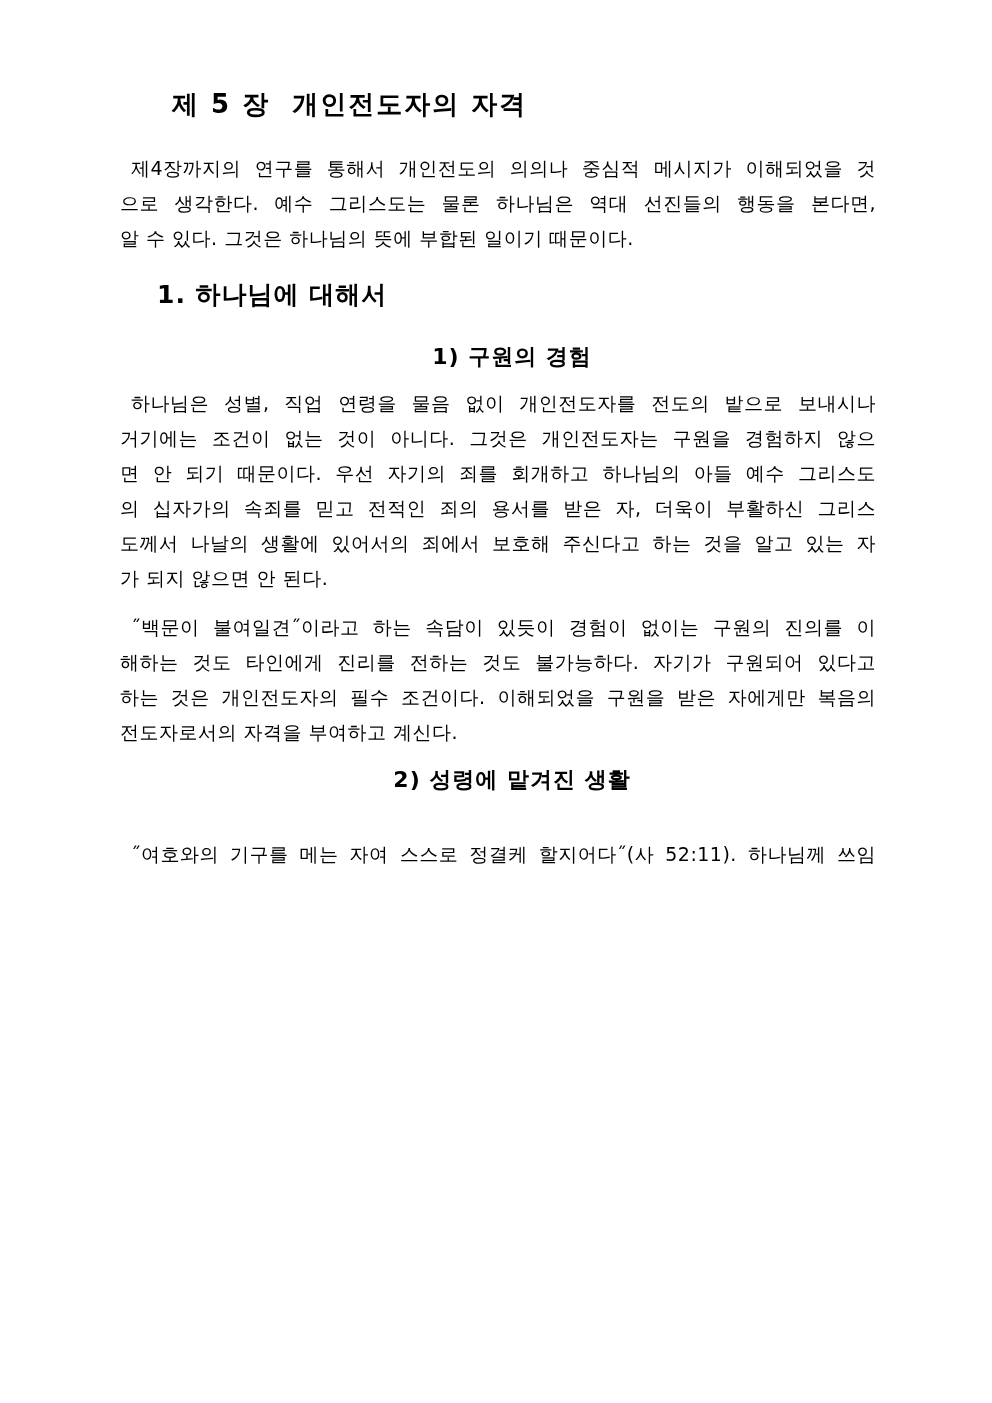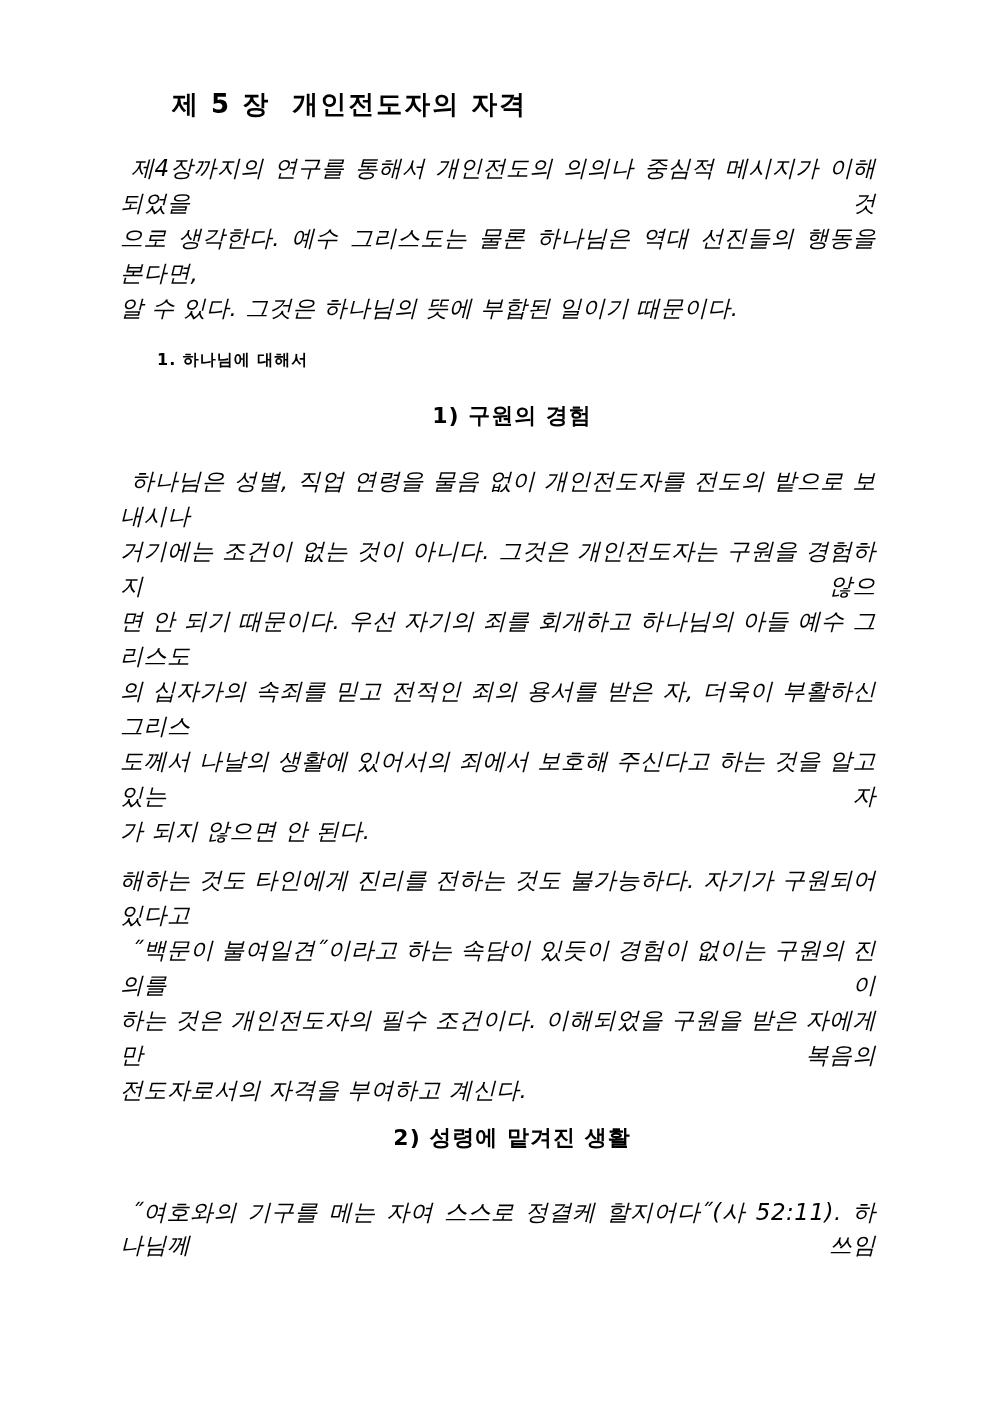--- a/index.html
+++ b/index.html
@@ -21,55 +21,54 @@
   .chapter-title {
     margin: 88px 0 0 52px;
     font-size: 26px;
     font-weight: bold;
     letter-spacing: 2px;
     white-space: pre;
     line-height: 1.25;
   }
   .para { width: 756px; }
   .ln {
-    font-size: 23px;
+    font-size: 19px;
     line-height: 35px;
     text-align: justify;
     text-align-last: justify;
     letter-spacing: 0.5px;
     white-space: normal;
-    font-style: italic;
   }
   .p5 .ln { line-height: 33px; }
   .ln.short {
     text-align: left;
     text-align-last: auto;
   }
   .ln.ind { text-indent: 11px; }
   .p1 { margin-top: 30px; }
   .p2 { margin-top: 26px; }
   .h-section {
     margin: 24px 0 0 37px;
-    font-size: 16px;
+    font-size: 25px;
     font-weight: bold;
     line-height: 1.2;
     letter-spacing: 1px;
     white-space: pre;
   }
   .h-sub {
     font-size: 22px;
     font-weight: bold;
     line-height: 1.2;
     letter-spacing: 1px;
     white-space: pre;
     text-align: center;
   }
   .h-sub-1 { margin: 34px 0 0 28px; }
   .h-sub-2 { margin: 17px 0 0 28px; }
-  .p3 { margin-top: 35px; }
+  .p3 { margin-top: 16px; }
   .p4 { margin-top: 14px; }
   .p5 { margin-top: 45px; }
 </style>
 </head>
 <body>
 
 <div class="page">
 
   <div class="chapter-title">제 5 장  개인전도자의 자격</div>
 
@@ -87,22 +86,22 @@
   <div class="para p3">
     <div class="ln ind">하나님은 성별, 직업 연령을 물음 없이 개인전도자를 전도의 밭으로 보내시나</div>
     <div class="ln">거기에는 조건이 없는 것이 아니다. 그것은 개인전도자는 구원을 경험하지 않으</div>
     <div class="ln">면 안 되기 때문이다. 우선 자기의 죄를 회개하고 하나님의 아들 예수 그리스도</div>
     <div class="ln">의 십자가의 속죄를 믿고 전적인 죄의 용서를 받은 자, 더욱이 부활하신 그리스</div>
     <div class="ln">도께서 나날의 생활에 있어서의 죄에서 보호해 주신다고 하는 것을 알고 있는 자</div>
     <div class="ln short">가 되지 않으면 안 된다.</div>
   </div>
 
   <div class="para p4">
+    <div class="ln ind">˝백문이 불여일견˝이라고 하는 속담이 있듯이 경험이 없이는 구원의 진의를 이</div>
     <div class="ln">해하는 것도 타인에게 진리를 전하는 것도 불가능하다. 자기가 구원되어 있다고</div>
-    <div class="ln ind">˝백문이 불여일견˝이라고 하는 속담이 있듯이 경험이 없이는 구원의 진의를 이</div>
     <div class="ln">하는 것은 개인전도자의 필수 조건이다. 이해되었을 구원을 받은 자에게만 복음의</div>
     <div class="ln short">전도자로서의 자격을 부여하고 계신다.</div>
   </div>
 
   <div class="h-sub h-sub-2">2) 성령에 맡겨진 생활</div>
 
   <div class="para p5">
     <div class="ln ind">˝여호와의 기구를 메는 자여 스스로 정결케 할지어다˝(사 52:11). 하나님께 쓰임</div>
 
   </div>

